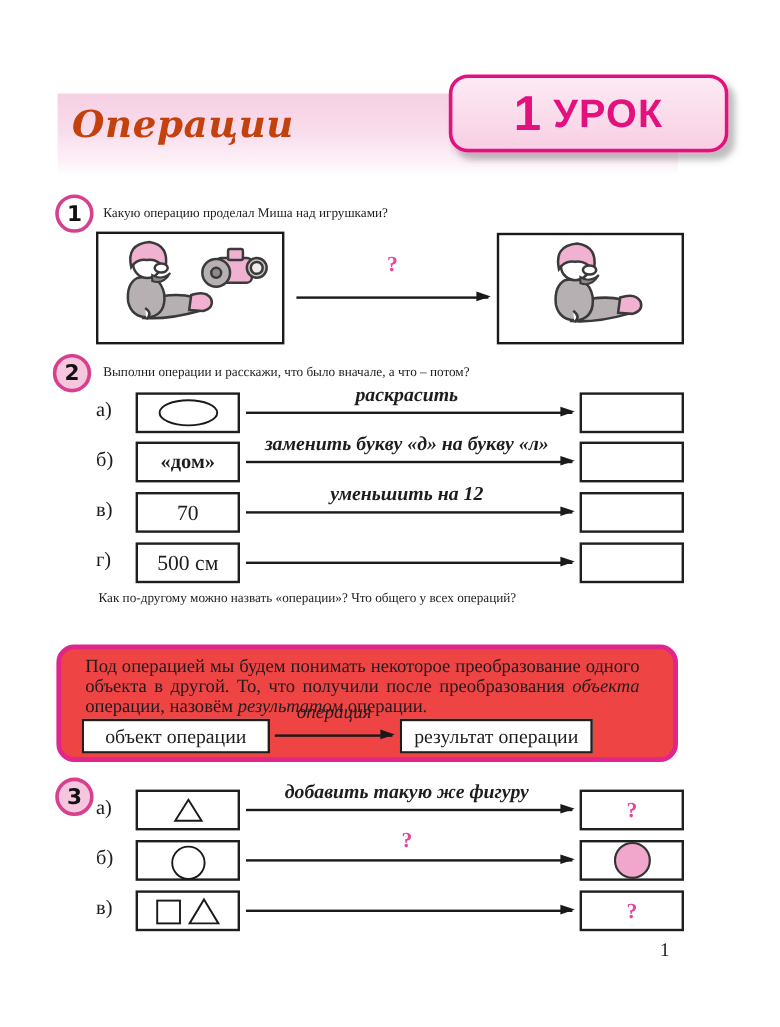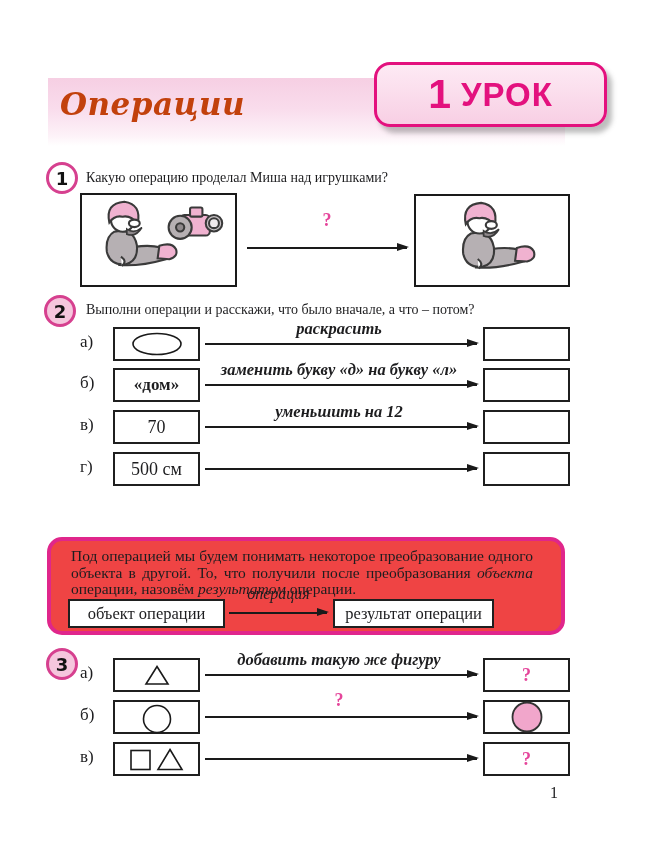--- a/index.html
+++ b/index.html
@@ -29,21 +29,21 @@
   .badge-word{font-size:33px;font-weight:bold;line-height:1;letter-spacing:1px;}
   
   .num-circle{
     position:absolute;width:26px;height:26px;border-radius:50%;
     border:3.5px solid #d6408f;display:flex;align-items:center;justify-content:center;
     font-family:"DejaVu Sans","Liberation Sans",sans-serif;font-weight:bold;font-size:18px;color:#121212;
   }
   .fill-white{background:#ffffff;}
   .fill-pink{background:#f5c6dd;}
   
-  .question{position:absolute;margin:0;font-size:14px;line-height:20px;}
+  .question{position:absolute;margin:0;font-size:11px;line-height:20px;}
   
   .img-box{position:absolute;border:2px solid #1a1a1a;background:#fff;}
   .small-box{
     position:absolute;border:2px solid #1f1f1f;background:#fff;
     display:flex;align-items:center;justify-content:center;
   }
   .box-text{font-size:18px;}
   .bold-text .box-text{font-weight:bold;font-size:17px;}
   
   .arrow{position:absolute;height:0;border-top:2px solid #1a1a1a;}
@@ -189,20 +189,21 @@
     <span class="row-label">г)</span>
     <div class="small-box input-box">
       <span class="box-text">500 см</span>
     </div>
     <div class="arrow row-arrow"></div>
     <div class="small-box result-box">
       <span class="box-text"></span>
     </div>
   </div>
 
+  <p class="question" style="left:82px;top:489px;width:495px;">Как по-другому можно назвать «операции»? Что общего у всех операций?</p>
 
   <div class="def-box">
     <p class="def-text"><span>Под операцией мы будем понимать некоторое преобразование одного объекта в другой. То, что получили после преобразова­ния </span><i>объекта</i><span> операции, назовём </span><i>результатом</i><span> операции.</span></p>
     <div class="def-small-box" style="left:17px;top:58px;width:153px;">объект операции</div>
     <span class="def-arrow-label">операция</span>
     <div class="arrow" style="left:178px;top:71px;width:98px;"></div>
     <div class="def-small-box" style="left:282px;top:58px;width:157px;">результат операции</div>
   </div>
 
   <div class="num-circle fill-pink" style="left:46px;top:648px;">

